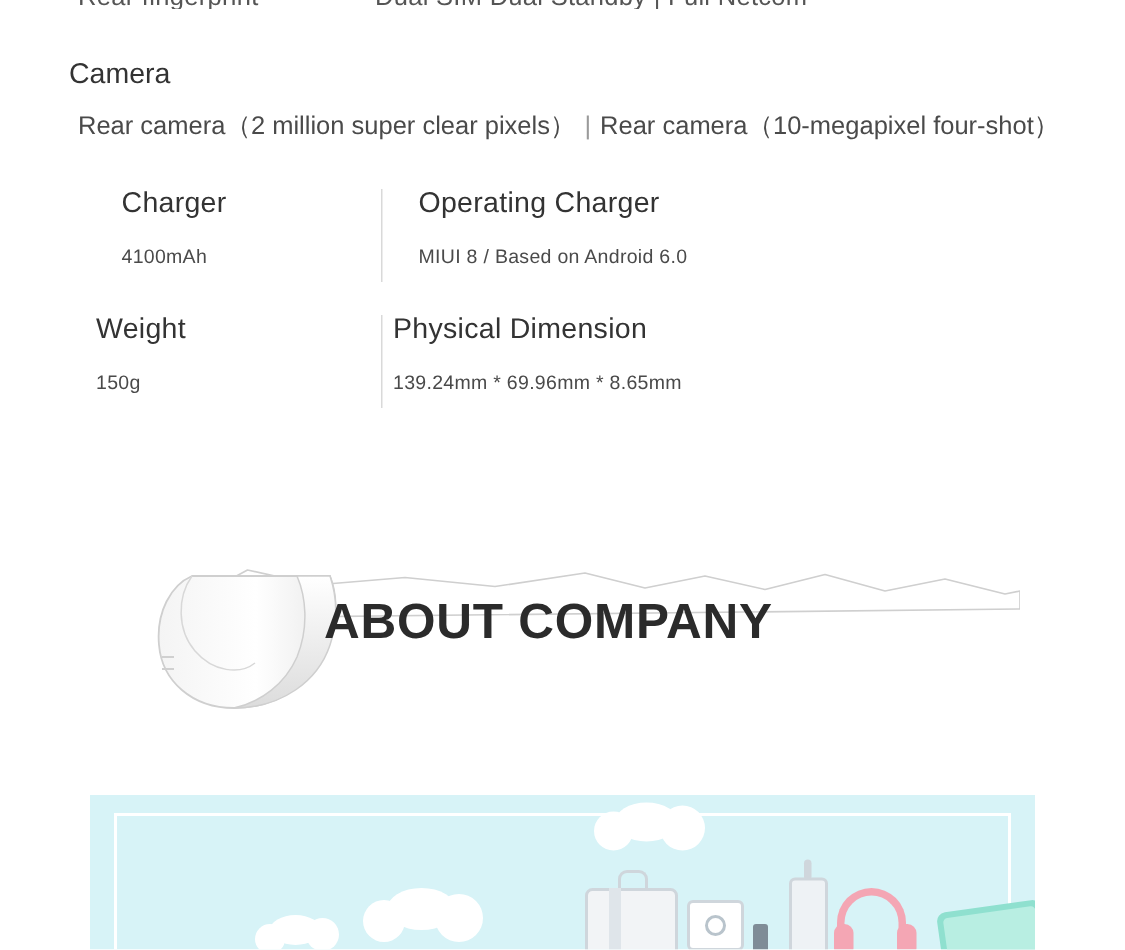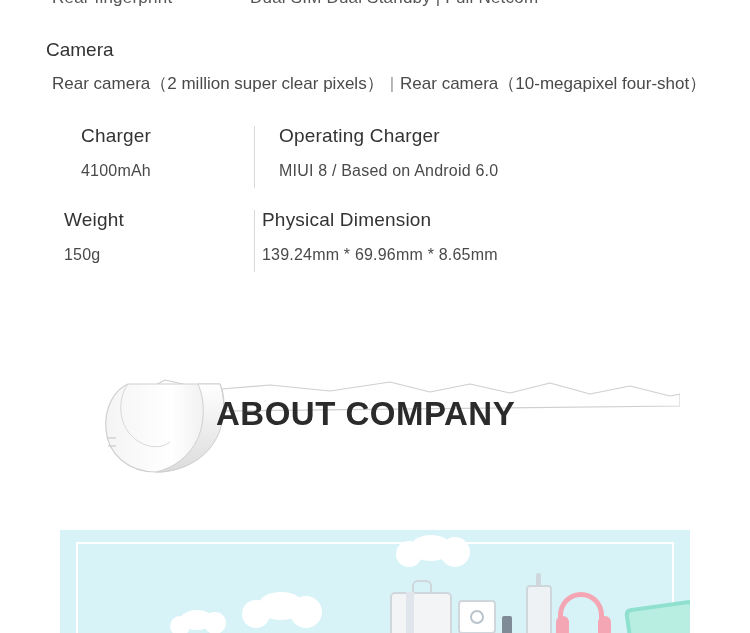--- a/index.html
+++ b/index.html
@@ -43,21 +43,21 @@
   }
 
   .spec-title {
     font-size: 19px;
     color: #333333;
     font-weight: 400;
     line-height: 26px;
     letter-spacing: 0.2px;
   }
   .spec-value {
-    font-size: 16px;
+    font-size: 13px;
     color: #4a4a4a;
     font-weight: 400;
     line-height: 24px;
     letter-spacing: 0.2px;
   }
 
   
   .row-clipped {
     position: absolute;
     top: -14px;

